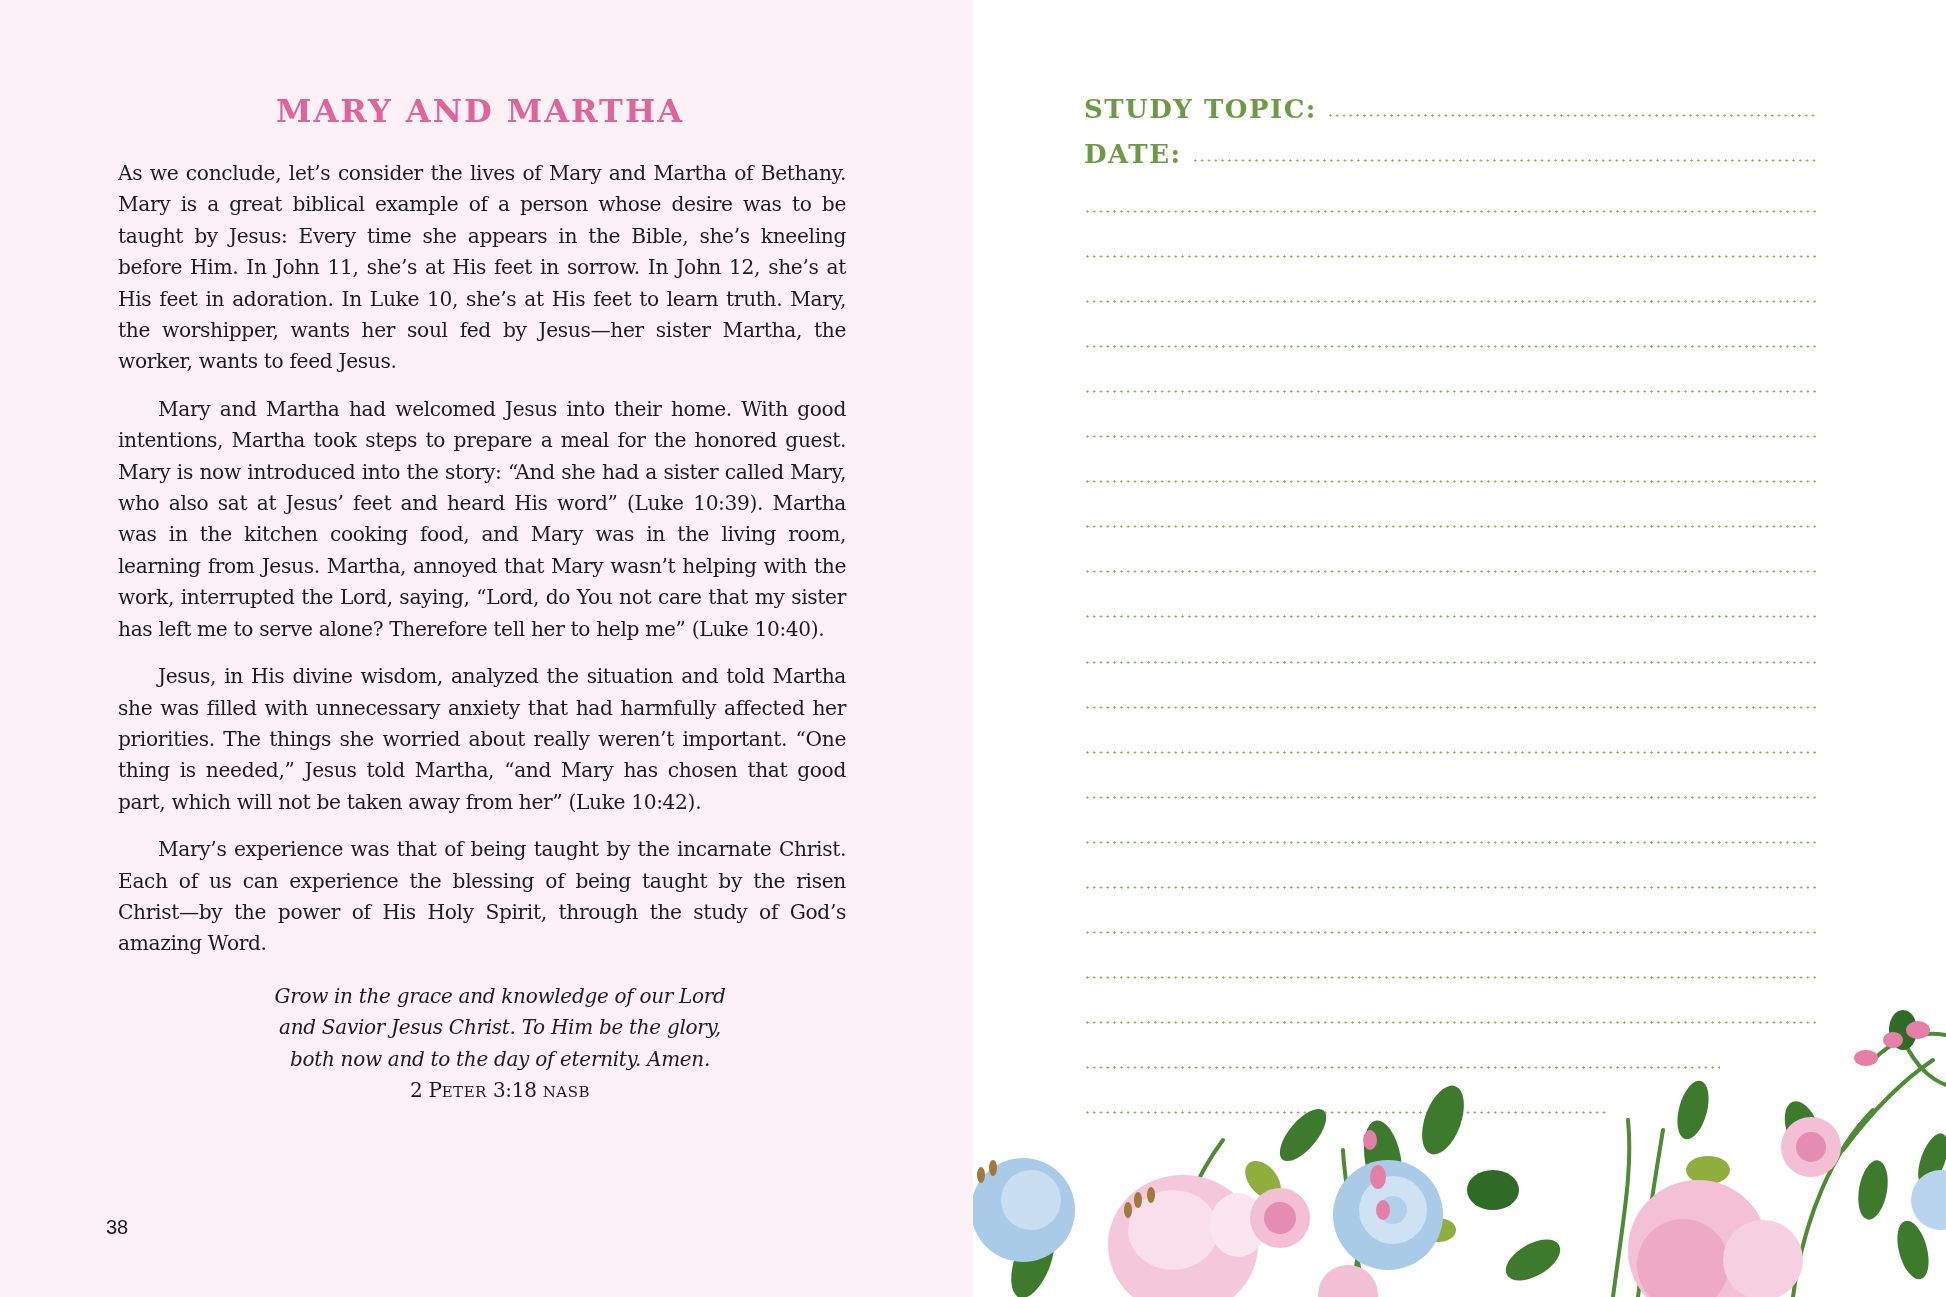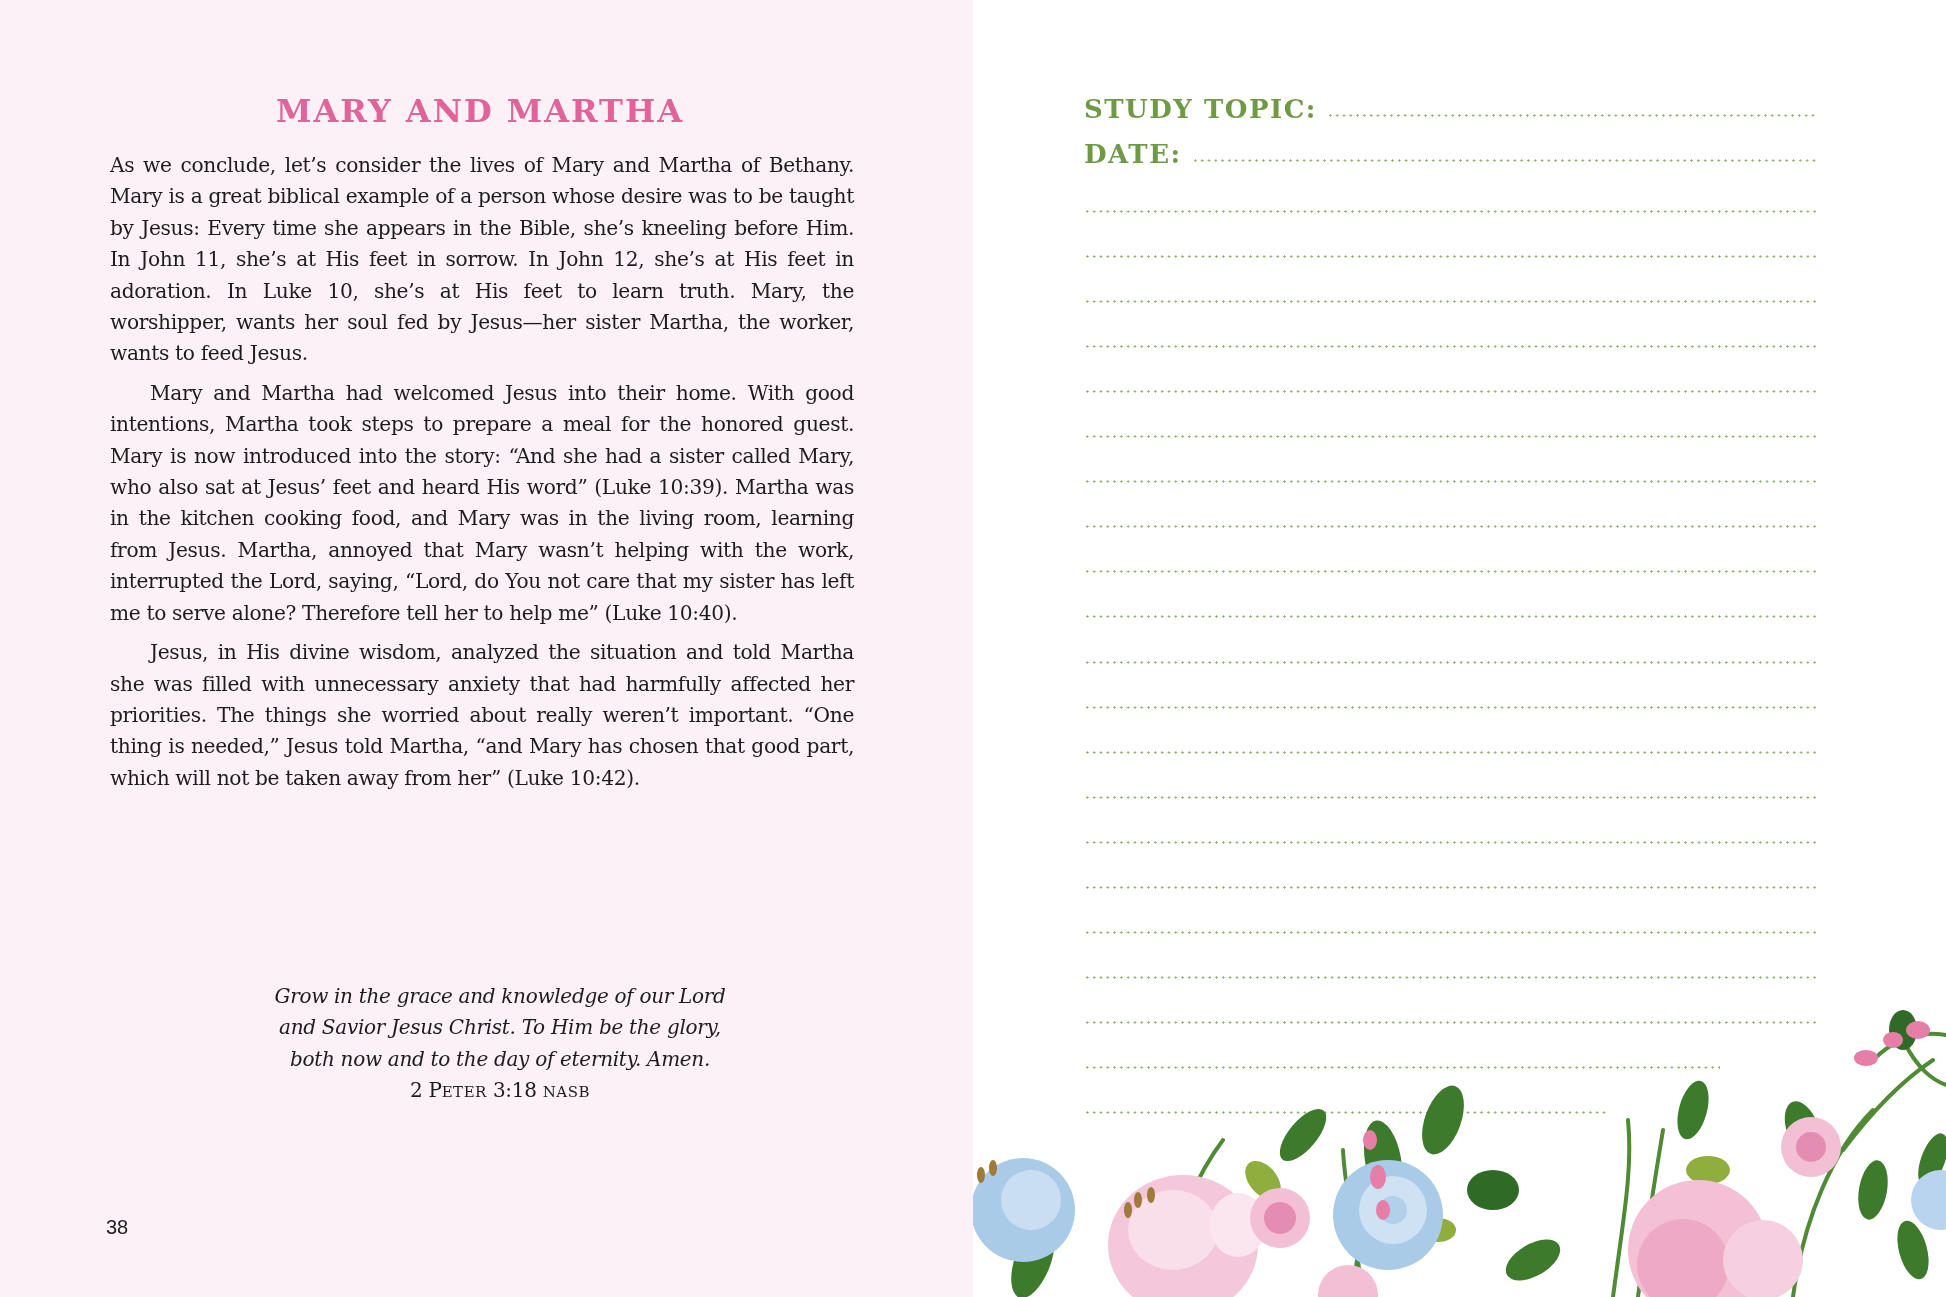--- a/index.html
+++ b/index.html
@@ -15,21 +15,21 @@
   .title {
     position:absolute; left:0; width:960px; top:92px; text-align:center;
     font-family:"DejaVu Serif", serif; font-weight:bold; font-size:32px;
     letter-spacing:2px; color:#e0649a;
   }
   .body-text {
     position:absolute; left:102px; top:142px; width:760px;
     font-family:"DejaVu Serif", serif; font-size:20.2px; line-height:31.4px;
     color:#1d1b1c; text-align:justify; letter-spacing:-0.35px;
   }
-  .body-text p { margin:8px; text-indent:0; }
+  .body-text p { margin:16px; text-indent:0; }
   .body-text p.indent { text-indent:40px; }
   .verse {
     position:absolute; left:200px; width:600px; top:981px; text-align:center;
     font-family:"DejaVu Serif", serif; font-size:20px; line-height:31.4px;
     color:#1d1b1c; font-style:italic; letter-spacing:-0.3px;
   }
   .verse-ref {
     font-style:normal;
     text-align:center;
   }
@@ -57,20 +57,21 @@
 </style>
 </head>
 <body>
 
 <div class="page-left">
   <div class="title">MARY AND MARTHA</div>
   <div class="body-text">
     <p>As we conclude, let’s consider the lives of Mary and Martha of Bethany. Mary is a great biblical example of a person whose desire was to be taught by Jesus: Every time she appears in the Bible, she’s kneeling before Him. In John 11, she’s at His feet in sorrow. In John 12, she’s at His feet in adoration. In Luke 10, she’s at His feet to learn truth. Mary, the worshipper, wants her soul fed by Jesus—her sister Martha, the worker, wants to feed Jesus.</p>
     <p class="indent">Mary and Martha had welcomed Jesus into their home. With good intentions, Martha took steps to prepare a meal for the honored guest. Mary is now introduced into the story: “And she had a sister called Mary, who also sat at Jesus’ feet and heard His word” (Luke 10:39). Martha was in the kitchen cooking food, and Mary was in the living room, learning from Jesus. Martha, annoyed that Mary wasn’t helping with the work, interrupted the Lord, saying, “Lord, do You not care that my sister has left me to serve alone? Therefore tell her to help me” (Luke 10:40).</p>
     <p class="indent">Jesus, in His divine wisdom, analyzed the situation and told Martha she was filled with unnecessary anxiety that had harmfully affected her priorities. The things she worried about really weren’t important. “One thing is needed,” Jesus told Martha, “and Mary has chosen that good part, which will not be taken away from her” (Luke 10:42).</p>
+    <p class="indent">Mary’s experience was that of being taught by the incarnate Christ. Each of us can experience the blessing of being taught by the risen Christ—by the power of His Holy Spirit, through the study of God’s amazing Word.</p>
   </div>
   <div class="verse">
     <div>Grow in the grace and knowledge of our Lord</div>
     <div>and Savior Jesus Christ. To Him be the glory,</div>
     <div>both now and to the day of eternity. Amen.</div>
     <div class="verse-ref">
       <span>2 </span><span id="book-sc"><span>P</span><span class="sc">ETER</span></span> <span>3:18</span> <span class="sc">NASB</span>
     </div>
   </div>
   <div class="page-num">38</div>

